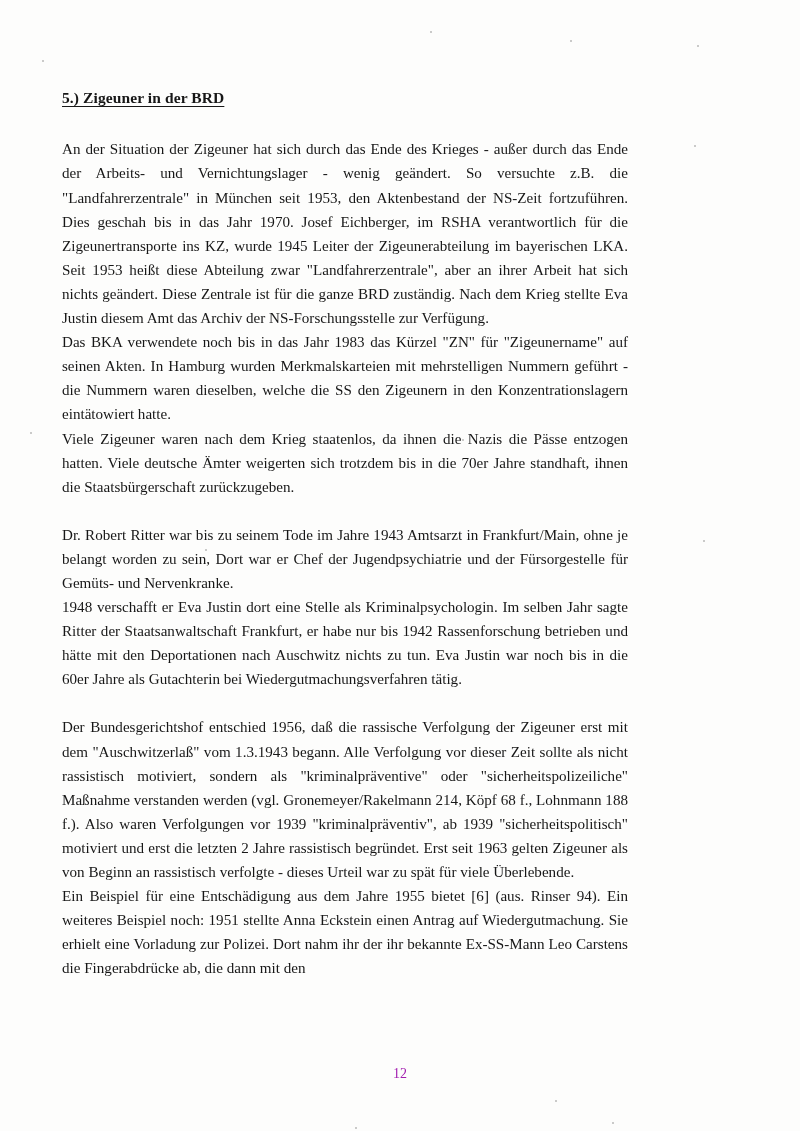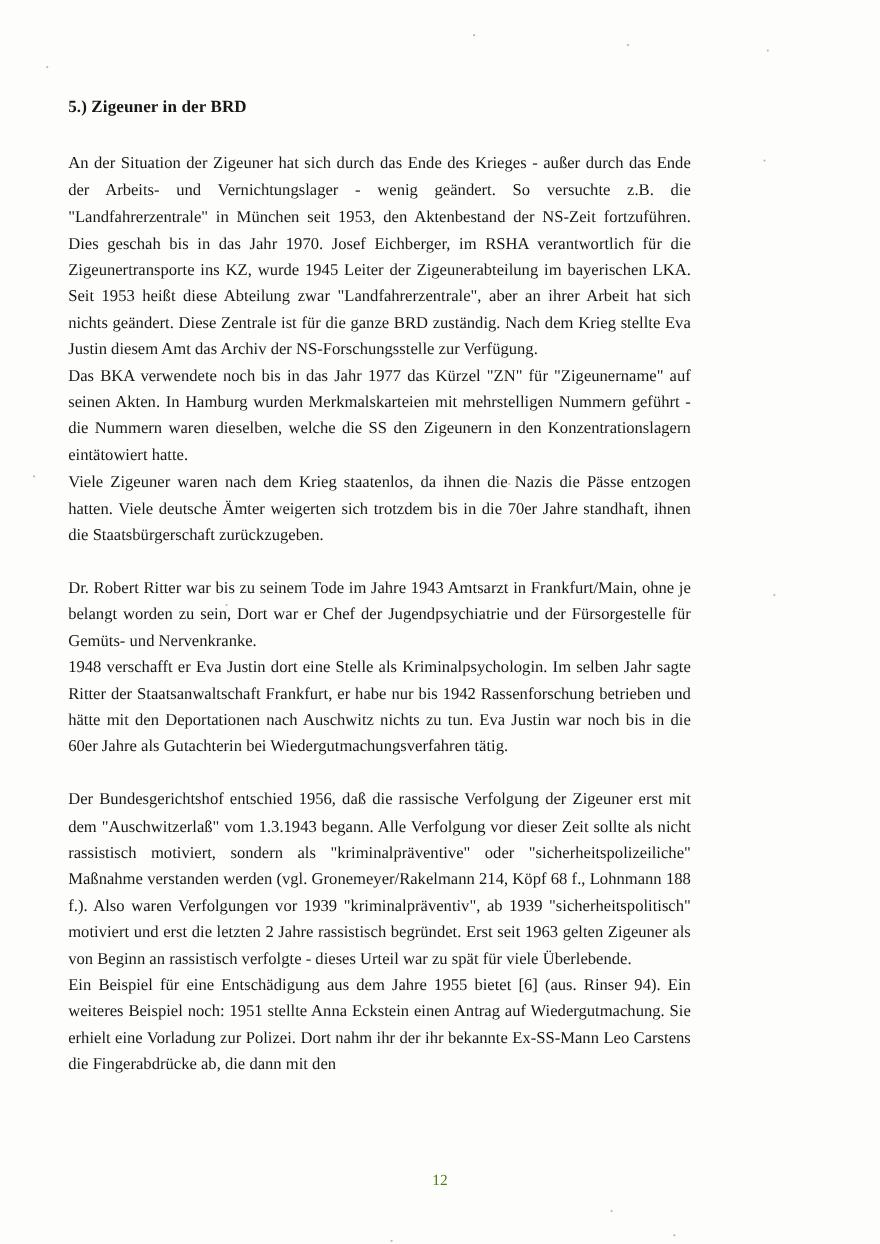--- a/index.html
+++ b/index.html
@@ -26,20 +26,21 @@
   .content {
     position: absolute;
     left: 62px;
     top: 88px;
     width: 578px;
   }
   .doc-heading {
     font-size: 15.5px;
     font-weight: bold;
     letter-spacing: 0.1px;
+    text-decoration: underline;
     text-underline-offset: 3px;
     margin: 0 0 30px 0;
     line-height: 1.25;
   }
   .para-block {
     margin: 0 12px 24px 0;
   }
   .para-block:last-child {
     margin-bottom: 0;
   }
@@ -57,21 +58,21 @@
     text-align-last: left;
   }
   .page-number {
     position: absolute;
     left: 0;
     right: 0;
     top: 1066px;
     text-align: center;
     font-size: 14px;
     font-family: "Liberation Serif", "DejaVu Serif", serif;
-    color: #4d7c0f;
+    color: #a21caf;
   }
 </style>
 </head>
 <body>
 
 <div class="page">
 
   <div class="speck" style="left:42px;  top:60px;  width:2px; height:2px;"></div>
   <div class="speck" style="left:430px; top:31px;  width:2px; height:2px;"></div>
   <div class="speck" style="left:570px; top:40px;  width:2px; height:2px;"></div>
@@ -84,21 +85,21 @@
   <div class="speck" style="left:555px; top:1100px;width:2px; height:2px;"></div>
   <div class="speck" style="left:612px; top:1122px;width:2px; height:2px;"></div>
   <div class="speck" style="left:355px; top:1127px;width:2px; height:2px;"></div>
 
   <div class="content">
 
     <h1 class="doc-heading">5.) Zigeuner in der BRD</h1>
 
     <div class="para-block">
       <p class="para no-justify-last">An der Situation der Zigeuner hat sich durch das Ende des Krieges - außer durch das Ende der Arbeits- und Vernichtungslager - wenig geändert. So versuchte z.B. die "Landfahrerzentrale" in München seit 1953, den Aktenbestand der NS-Zeit fortzuführen. Dies geschah bis in das Jahr 1970. Josef Eichberger, im RSHA verantwortlich für die Zigeunertransporte ins KZ, wurde 1945 Leiter der Zigeunerabteilung im bayerischen LKA. Seit 1953 heißt diese Abteilung zwar "Landfahrerzentrale", aber an ihrer Arbeit hat sich nichts geändert. Diese Zentrale ist für die ganze BRD zuständig. Nach dem Krieg stellte Eva Justin diesem Amt das Archiv der NS-Forschungsstelle zur Verfügung.</p>
-      <p class="para no-justify-last">Das BKA verwendete noch bis in das Jahr 1977 das Kürzel "ZN" für "Zigeunername" auf seinen Akten. In Hamburg wurden Merkmalskarteien mit mehrstelligen Nummern geführt - die Nummern waren dieselben, welche die SS den Zigeunern in den Konzentrationslagern eintätowiert hatte.</p>
+      <p class="para no-justify-last">Das BKA verwendete noch bis in das Jahr 1983 das Kürzel "ZN" für "Zigeunername" auf seinen Akten. In Hamburg wurden Merkmalskarteien mit mehrstelligen Nummern geführt - die Nummern waren dieselben, welche die SS den Zigeunern in den Konzentrationslagern eintätowiert hatte.</p>
       <p class="para no-justify-last">Viele Zigeuner waren nach dem Krieg staatenlos, da ihnen die Nazis die Pässe entzogen hatten. Viele deutsche Ämter weigerten sich trotzdem bis in die 70er Jahre standhaft, ihnen die Staatsbürgerschaft zurückzugeben.</p>
     </div>
 
     <div class="para-block">
       <p class="para no-justify-last">Dr. Robert Ritter war bis zu seinem Tode im Jahre 1943 Amtsarzt in Frankfurt/Main, ohne je belangt worden zu sein, Dort war er Chef der Jugendpsychiatrie und der Fürsorgestelle für Gemüts- und Nervenkranke.</p>
       <p class="para no-justify-last">1948 verschafft er Eva Justin dort eine Stelle als Kriminalpsychologin. Im selben Jahr sagte Ritter der Staatsanwaltschaft Frankfurt, er habe nur bis 1942 Rassenforschung betrieben und hätte mit den Deportationen nach Auschwitz nichts zu tun. Eva Justin war noch bis in die 60er Jahre als Gutachterin bei Wiedergutmachungsverfahren tätig.</p>
     </div>
 
     <div class="para-block">
       <p class="para no-justify-last">Der Bundesgerichtshof entschied 1956, daß die rassische Verfolgung der Zigeuner erst mit dem "Auschwitzerlaß" vom 1.3.1943 begann. Alle Verfolgung vor dieser Zeit sollte als nicht rassistisch motiviert, sondern als "kriminalpräventive" oder "sicherheitspolizeiliche" Maßnahme verstanden werden (vgl. Gronemeyer/Rakelmann 214, Köpf 68 f., Lohnmann 188 f.). Also waren Verfolgungen vor 1939 "kriminalpräventiv", ab 1939 "sicherheitspolitisch" motiviert und erst die letzten 2 Jahre rassistisch begründet. Erst seit 1963 gelten Zigeuner als von Beginn an rassistisch verfolgte - dieses Urteil war zu spät für viele Überlebende.</p>

